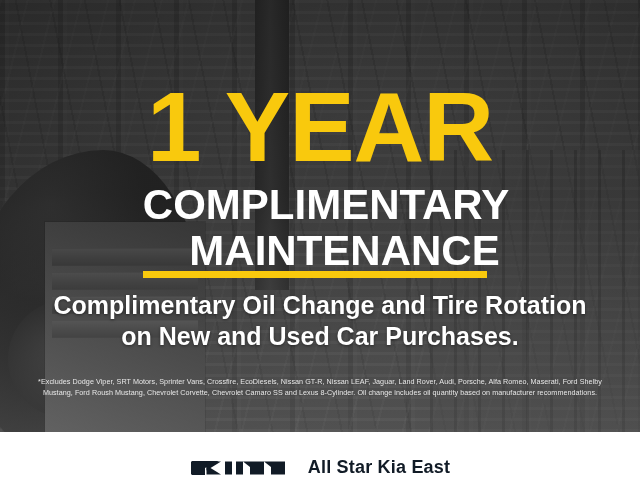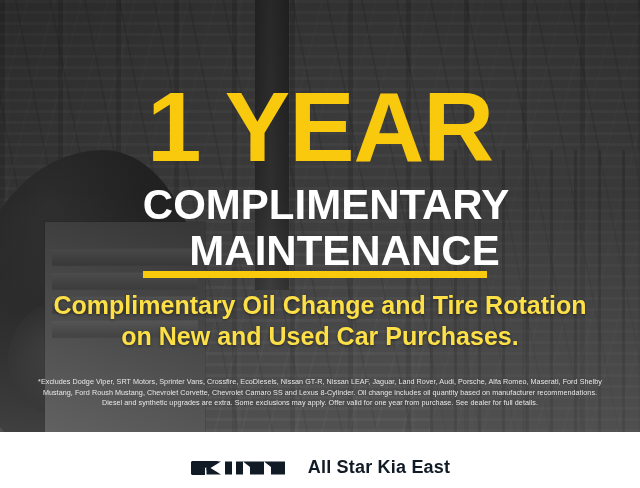--- a/index.html
+++ b/index.html
@@ -172,21 +172,21 @@
     width: 344px;
     height: 7px;
     background: #f9c90d;
   }
 
   .subhead {
     position: absolute;
     left: 0;
     right: 0;
     top: 290px;
-    color: #fde047;
+    color: #ffffff;
     font-size: 25px;
     line-height: 31px;
     font-weight: bold;
     text-shadow: 0 1px 3px rgba(0,0,0,0.45);
   }
   .subhead .line2 { display: block; }
 
   .disclaimer {
     position: absolute;
     left: 14px;
@@ -253,21 +253,20 @@
       <div class="divider"></div>
 
       <div class="subhead">
         <span class="line1">Complimentary Oil Change and Tire Rotation</span>
         <span class="line2">on New and Used Car Purchases.</span>
       </div>
 
       <div class="disclaimer">
         <span>*Excludes Dodge Viper, SRT Motors, Sprinter Vans, Crossfire, EcoDiesels, Nissan GT-R, Nissan LEAF, Jaguar, Land Rover, Audi, Porsche, Alfa Romeo, Maserati, Ford Shelby</span>
         <span>Mustang, Ford Roush Mustang, Chevrolet Corvette, Chevrolet Camaro SS and Lexus 8-Cylinder. Oil change includes oil quantity based on manufacturer recommendations.</span>
-        <span>Diesel and synthetic upgrades are extra. Some exclusions may apply. Offer valid for one year from purchase. See dealer for full details.</span>
       </div>
 
     </div>
   </div>
 
   <div class="footer">
     <svg class="kia-logo" width="96" height="26" viewBox="0 0 192 52" aria-hidden="true">
       <path fill="#111b26" d="M4 12 L30 12 L30 40 L4 40 Z M30 12 L58 12 L30 26 Z"></path>
       <path fill="#111b26" d="M2 13 C2 13 22 13 30 13 L30 39 C22 39 2 39 2 39 Z"></path>
       <path fill="#111b26" d="M33 13 L62 13 L33 31 Z"></path>

